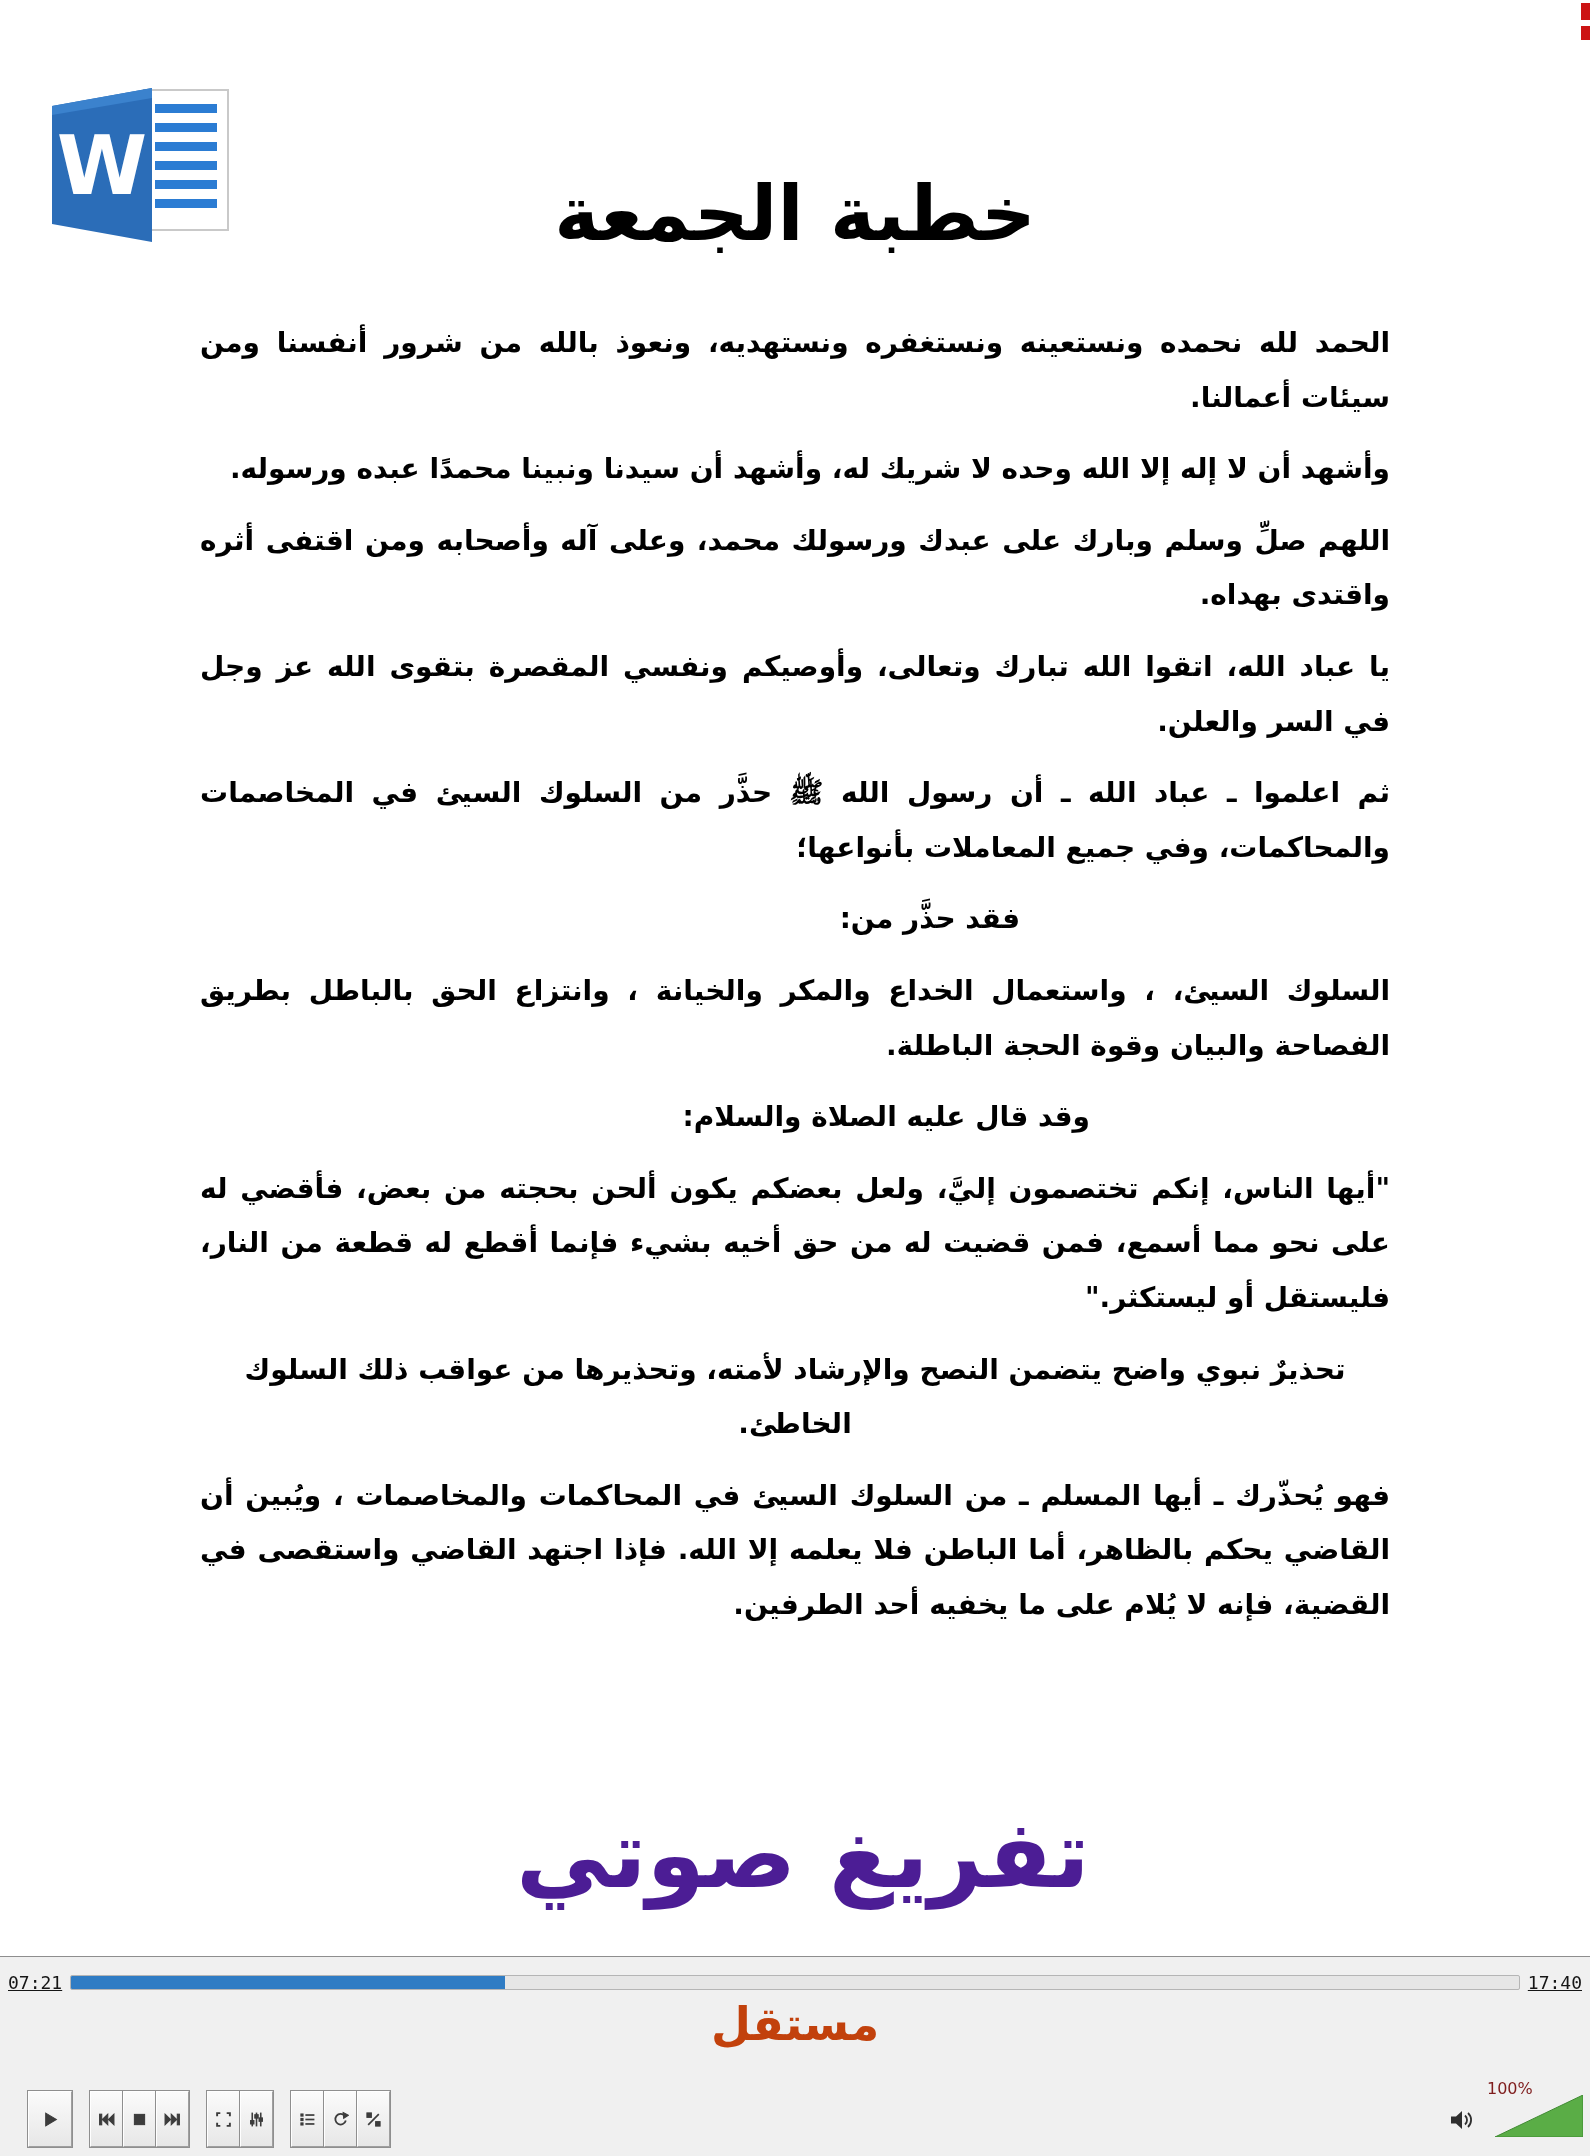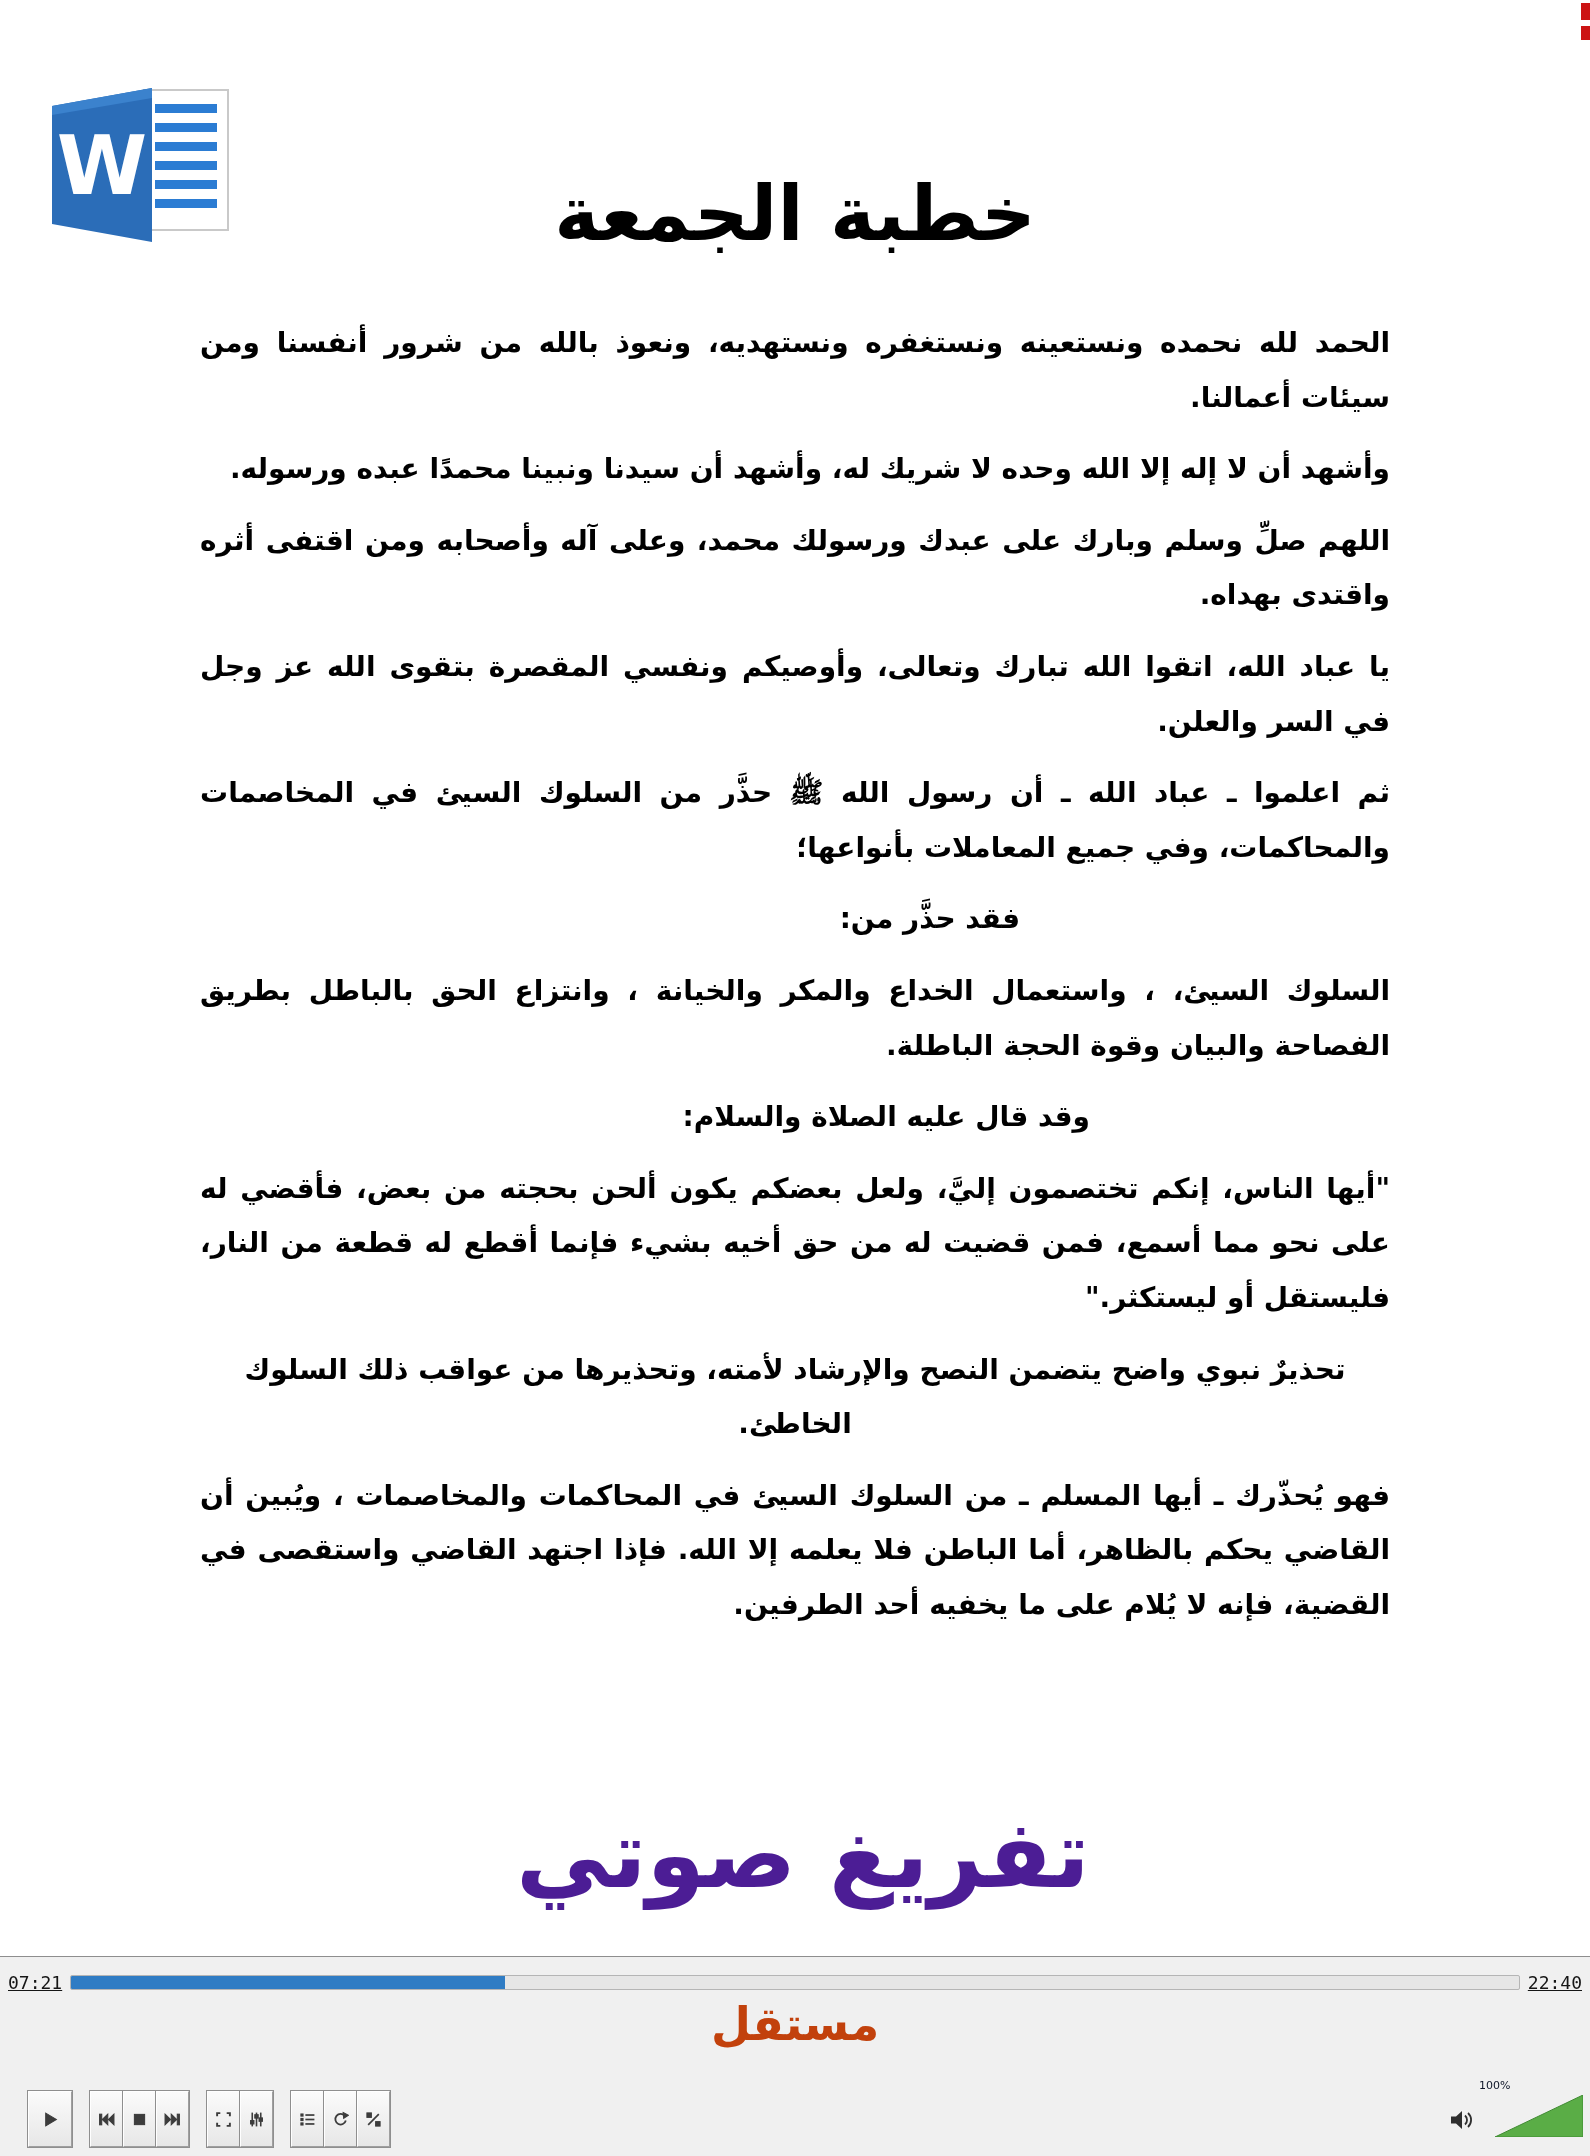--- a/index.html
+++ b/index.html
@@ -77,21 +77,21 @@
     border:1px solid;border-color:#ffffff #9f9f9f #9f9f9f #ffffff;
     outline:1px solid #8f8f8f;outline-offset:0;
     padding:0;cursor:pointer;
   }
   .pbtn.wide{width:44px;}
   .pbtn svg{width:17px;height:17px;}
   .glyph{fill:#3c3c3c;stroke:#3c3c3c;}
 
   .volume{position:absolute;right:5px;bottom:10px;width:150px;height:60px;}
   .speaker{position:absolute;left:14px;bottom:6px;width:26px;height:26px;}
-  .vol-label{position:absolute;left:44px;top:0;font-size:11px;color:#0f172a;}
+  .vol-label{position:absolute;left:52px;top:0;font-size:16px;color:#7f1d1d;}
   .wedge{position:absolute;right:2px;bottom:2px;width:88px;height:42px;}
 </style>
 </head>
 <body>
 
 <div class="screen">
 
   <div class="red-mark m1"></div>
   <div class="red-mark m2"></div>
 
@@ -130,21 +130,21 @@
 
   <div class="footer-title">تفريغ صوتي</div>
 
   <div class="player">
 
     <div class="seek-row">
       <span class="time">07:21</span>
       <div class="track">
         <div class="fill" style="width: 30%;"></div>
       </div>
-      <span class="time">22:40</span>
+      <span class="time">17:40</span>
     </div>
 
     <div class="watermark">
       <div class="wm-ar">مستقل</div>
     </div>
 
     <div class="controls">
 
       <div class="btn-group">
         <button class="pbtn wide">

